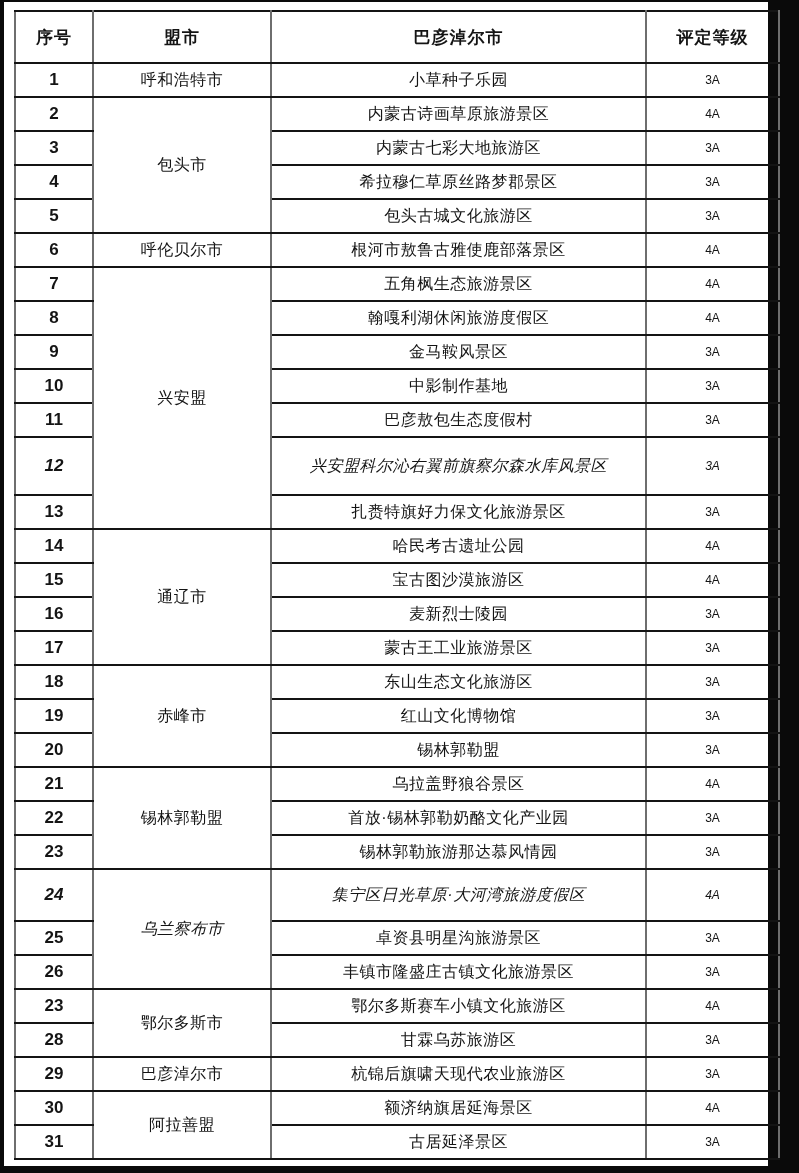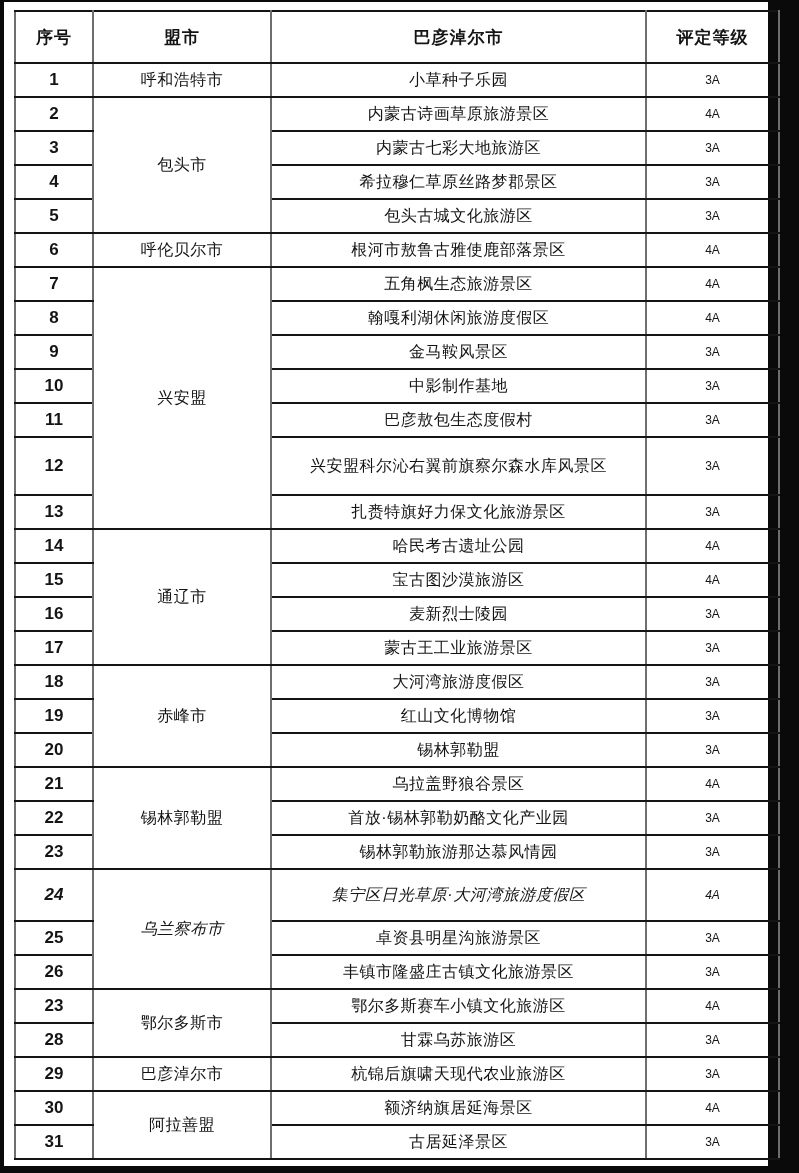--- a/index.html
+++ b/index.html
@@ -127,21 +127,21 @@
         <tr>
           <td class="num">10</td>
           <td class="name">中影制作基地</td>
           <td class="grade">3A</td>
         </tr>
         <tr>
           <td class="num">11</td>
           <td class="name">巴彦敖包生态度假村</td>
           <td class="grade">3A</td>
         </tr>
-        <tr style="height: 58px;">
+        <tr style="height: 58px; font-style: italic;">
           <td class="num">12</td>
           <td class="name">兴安盟科尔沁右翼前旗察尔森水库风景区</td>
           <td class="grade">3A</td>
         </tr>
         <tr>
           <td class="num">13</td>
           <td class="name">扎赉特旗好力保文化旅游景区</td>
           <td class="grade">3A</td>
         </tr>
         <tr>
@@ -161,21 +161,21 @@
           <td class="grade">3A</td>
         </tr>
         <tr>
           <td class="num">17</td>
           <td class="name">蒙古王工业旅游景区</td>
           <td class="grade">3A</td>
         </tr>
         <tr>
           <td class="num">18</td>
           <td class="city" rowspan="3">赤峰市</td>
-          <td class="name">大河湾旅游度假区</td>
+          <td class="name">东山生态文化旅游区</td>
           <td class="grade">3A</td>
         </tr>
         <tr>
           <td class="num">19</td>
           <td class="name">红山文化博物馆</td>
           <td class="grade">3A</td>
         </tr>
         <tr>
           <td class="num">20</td>
           <td class="name">锡林郭勒盟</td>

